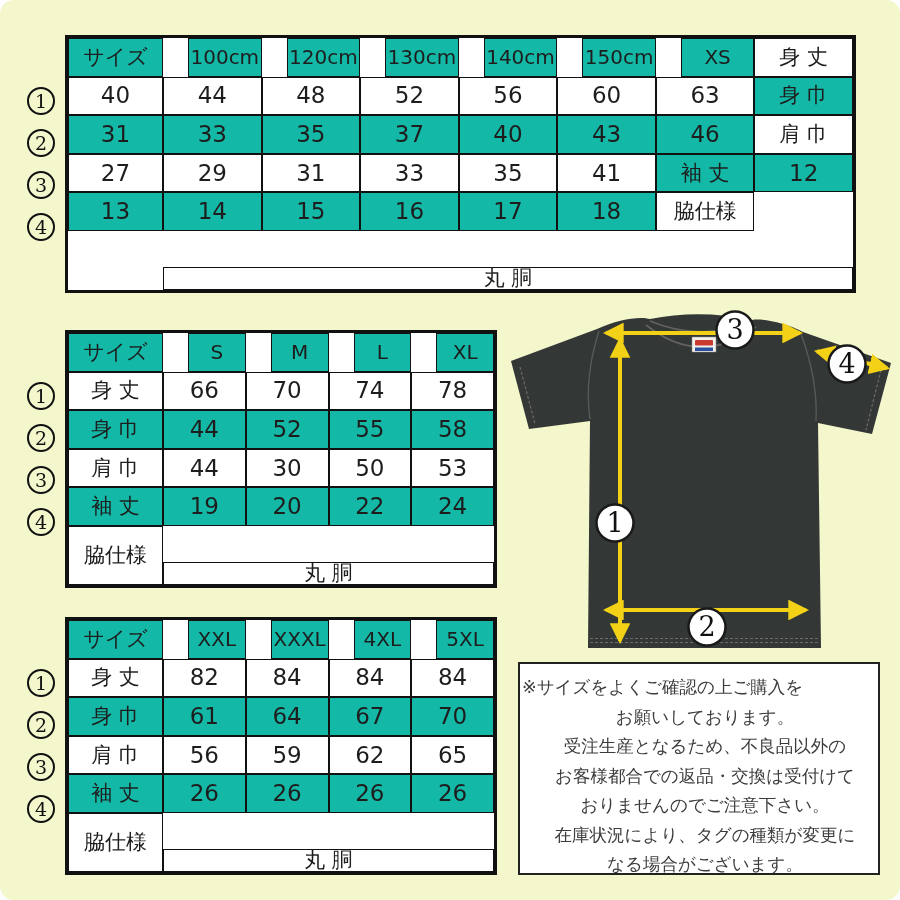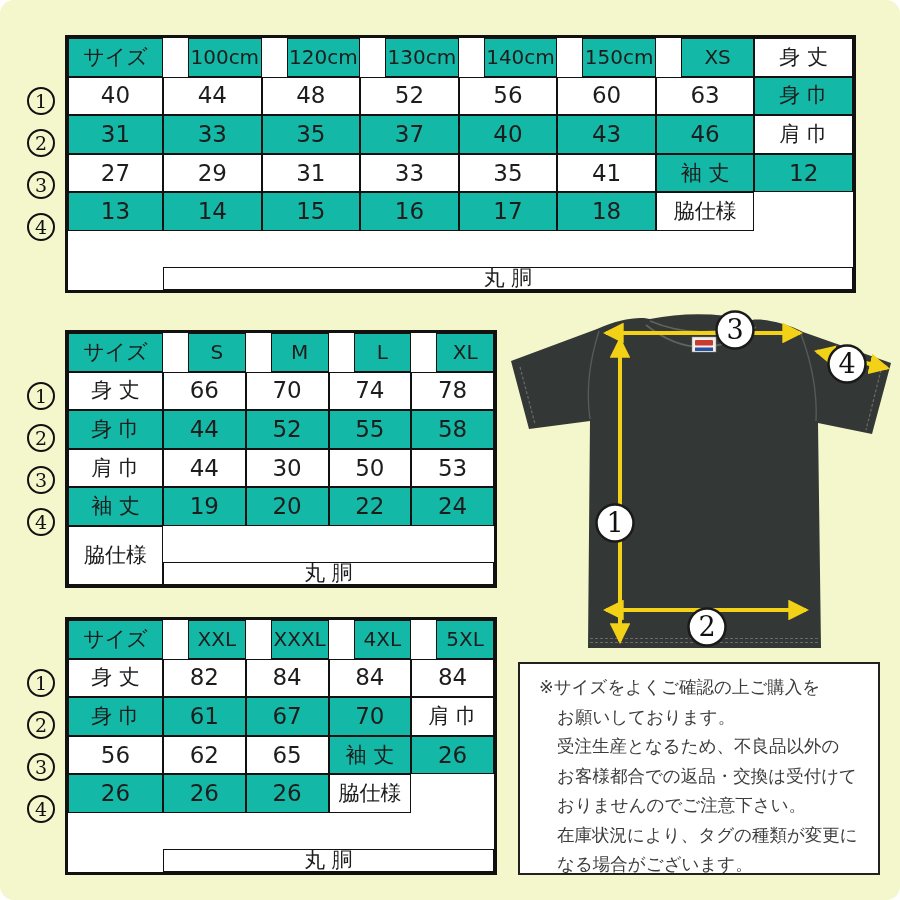--- a/index.html
+++ b/index.html
@@ -21,23 +21,23 @@
   
   .rownum{position:absolute;width:28px;height:28px;border:2px solid #111;border-radius:50%;
           display:flex;align-items:center;justify-content:center;box-sizing:border-box;
           font-family:"DejaVu Serif","Liberation Serif",serif;font-size:19px;color:#111;}
 
   
   .diagram{position:absolute;left:500px;top:310px;width:400px;height:345px;}
 
   
   .notice{position:absolute;left:518px;top:662px;width:362px;height:213px;background:#fff;
-          border:2px solid #222;box-sizing:border-box;padding:9px 8px 0 19px;}
+          border:2px solid #222;box-sizing:border-box;padding:9px 8px 0 2px;}
   .notice div{font-size:17.5px;line-height:29.5px;color:#3c3c3c;white-space:nowrap;}
-  .notice div.ind{padding-left:18px;}
+  .notice div.ind{padding-left:18px;text-align:center;}
 </style>
 </head>
 <body>
 
 <div class="page">
 
   <div class="size-table t0">
       <div class="cell jp gray">サイズ</div>
       <div class="cell hdr gray">100cm</div>
       <div class="cell hdr gray">120cm</div>
@@ -114,24 +114,26 @@
       <div class="cell hdr gray">XXXL</div>
       <div class="cell hdr gray">4XL</div>
       <div class="cell hdr gray">5XL</div>
       <div class="cell jp white">身 丈</div>
       <div class="cell white">82</div>
       <div class="cell white">84</div>
       <div class="cell white">84</div>
       <div class="cell white">84</div>
       <div class="cell jp gray">身 巾</div>
       <div class="cell gray">61</div>
+      <div class="cell gray">64</div>
       <div class="cell gray">67</div>
       <div class="cell gray">70</div>
       <div class="cell jp white">肩 巾</div>
       <div class="cell white">56</div>
+      <div class="cell white">59</div>
       <div class="cell white">62</div>
       <div class="cell white">65</div>
       <div class="cell jp gray">袖 丈</div>
       <div class="cell gray">26</div>
       <div class="cell gray">26</div>
       <div class="cell gray">26</div>
       <div class="cell gray">26</div>
       <div class="cell jp white">脇仕様</div>
       <div class="cell jp white span-rest">丸 胴</div>
     </div>

